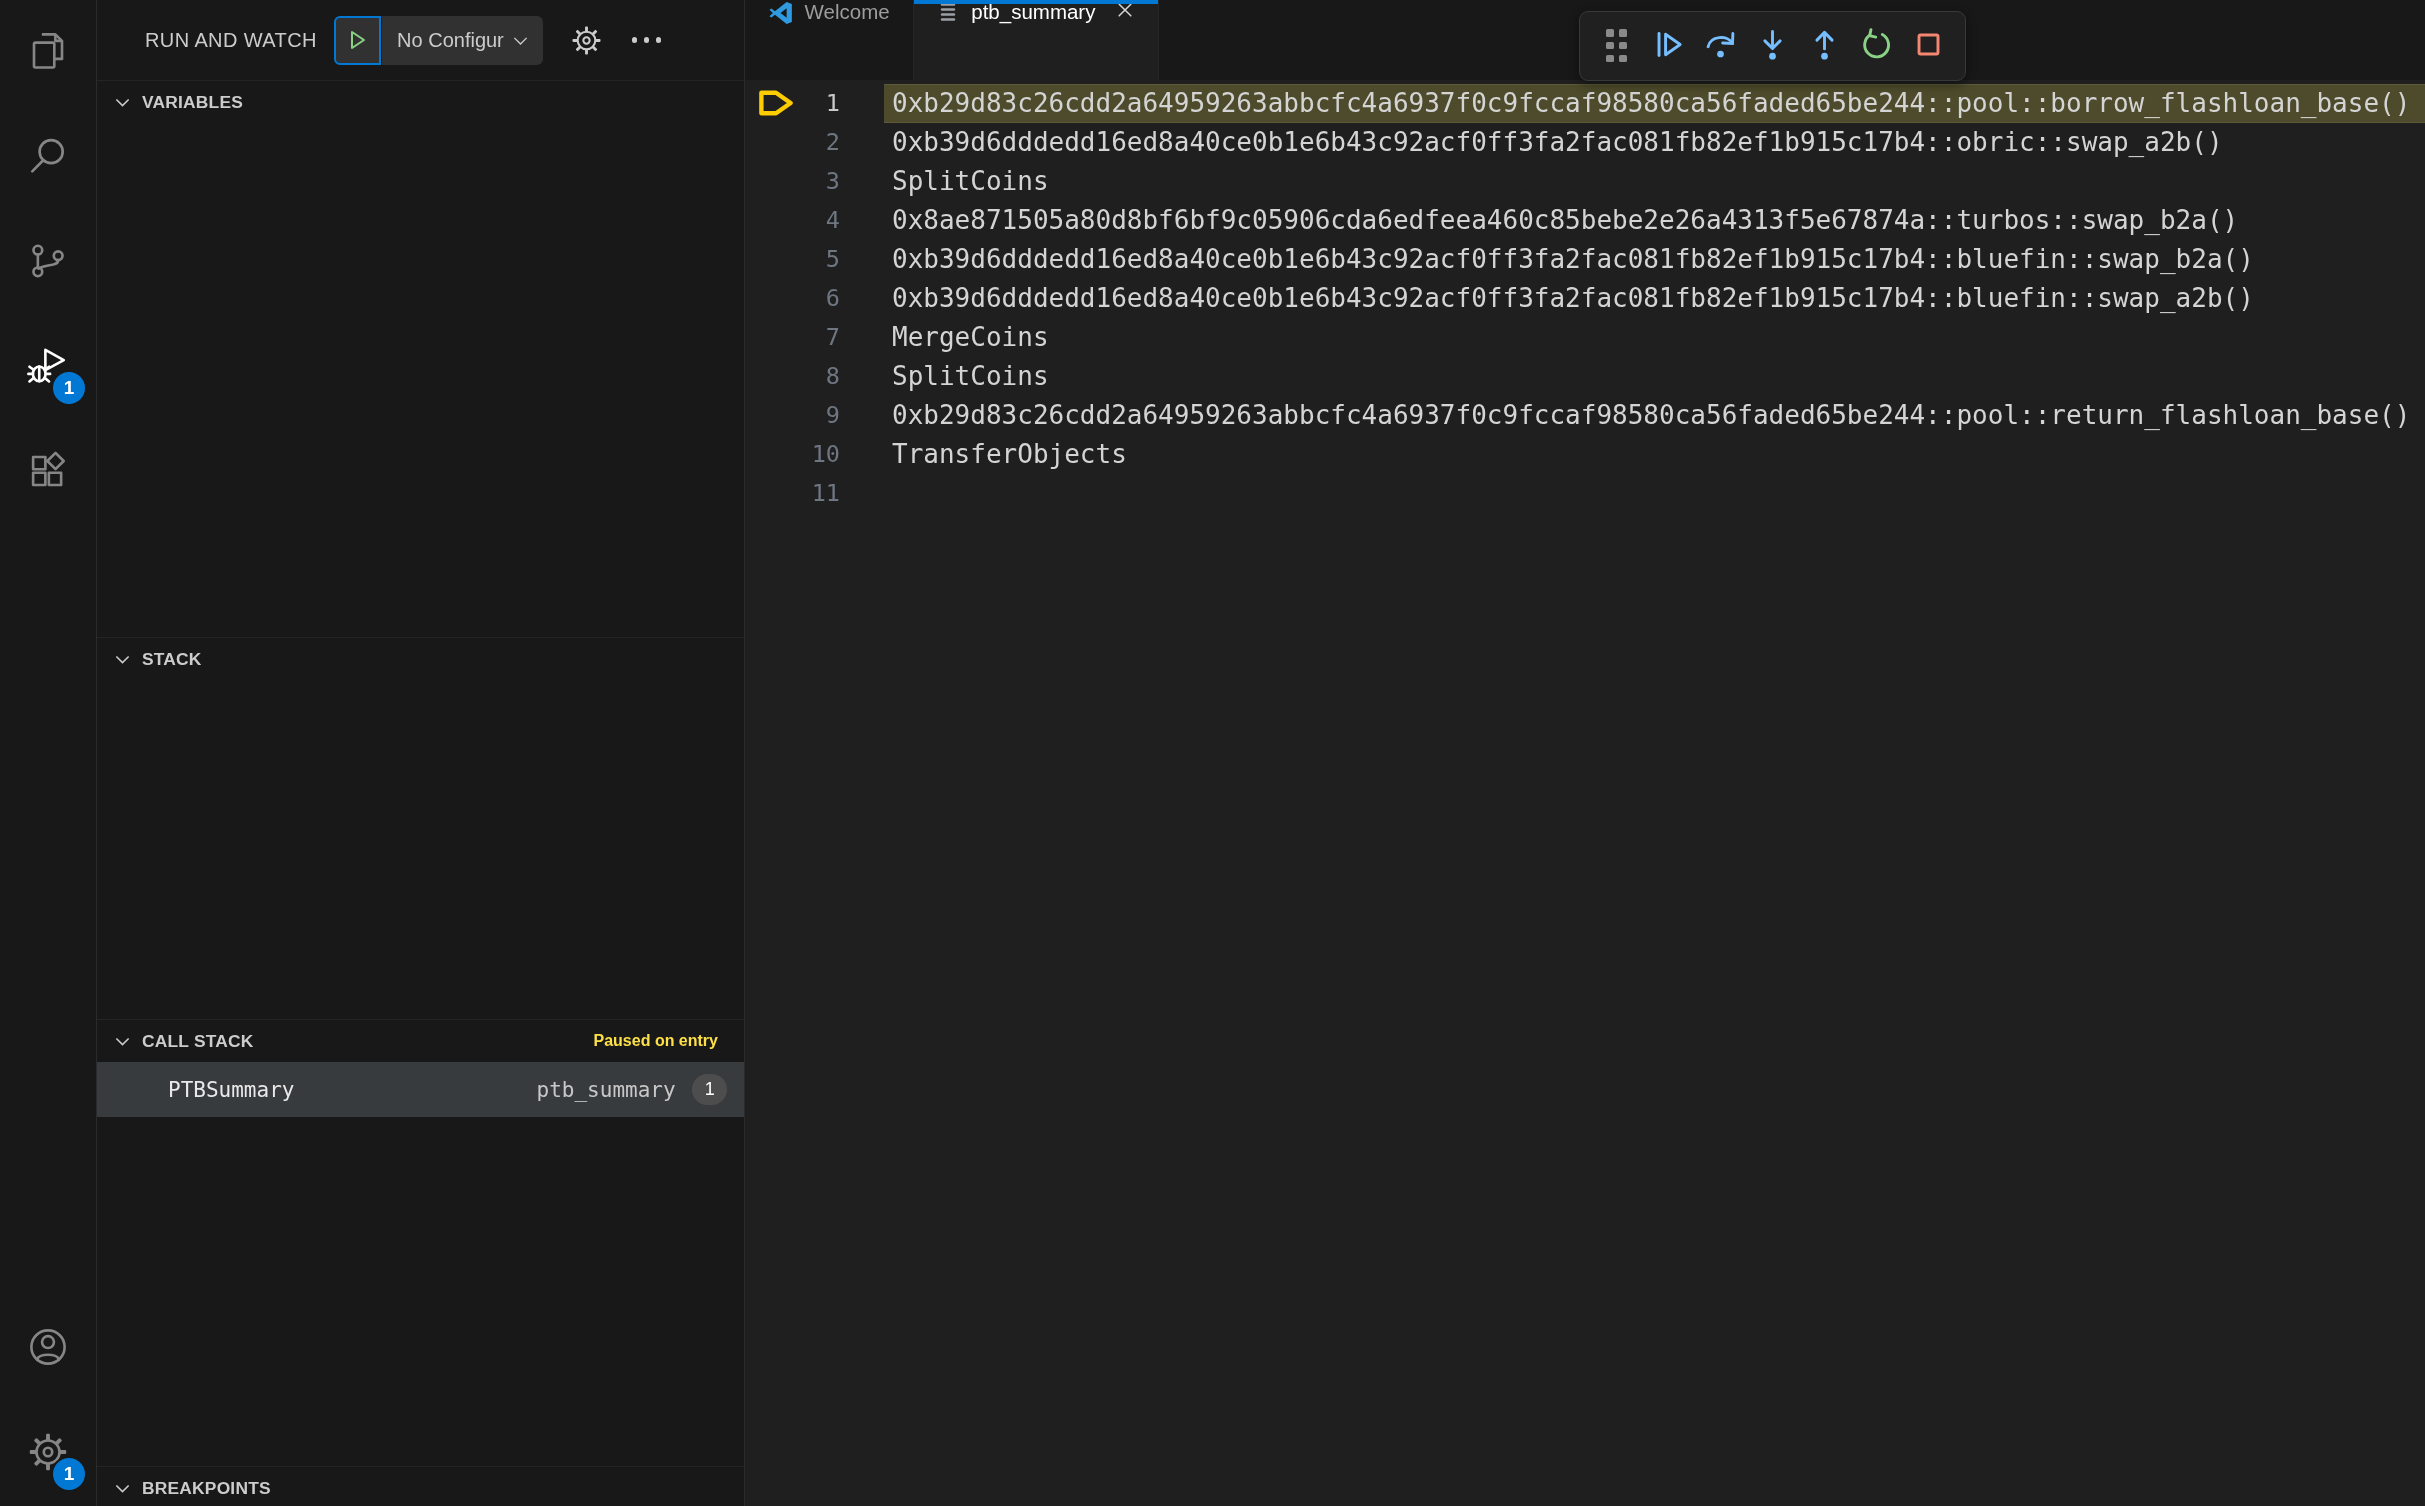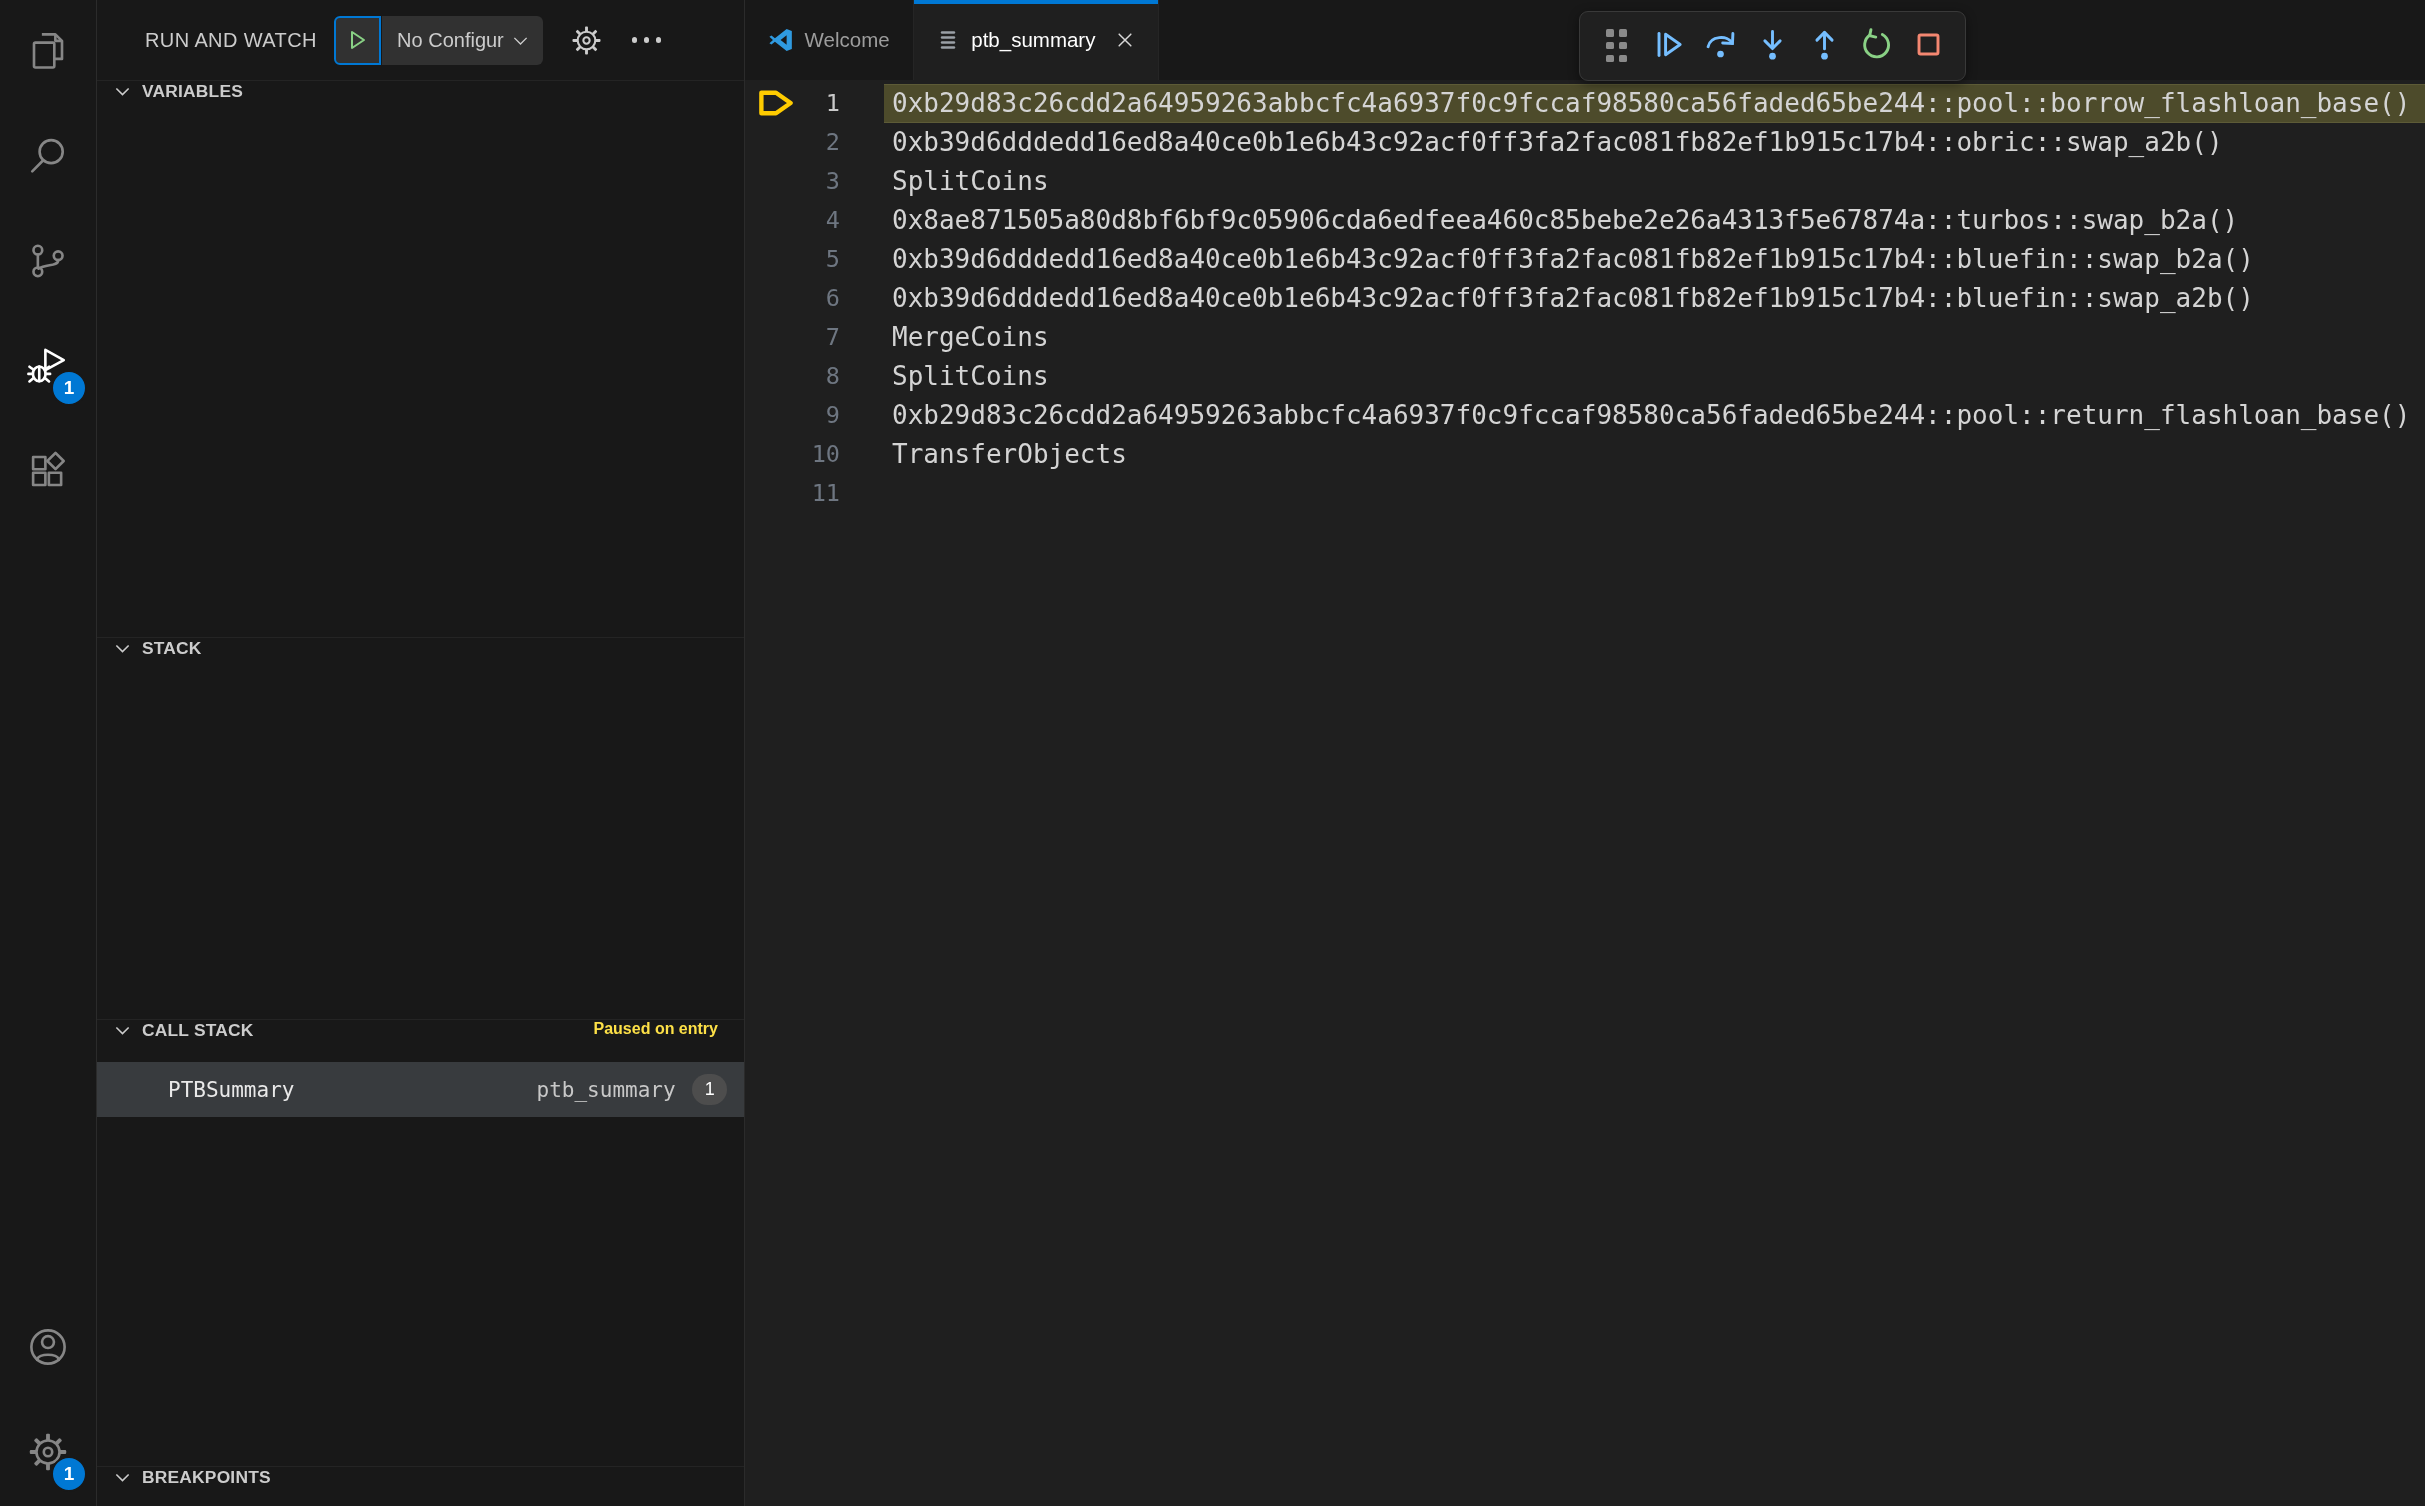--- a/index.html
+++ b/index.html
@@ -28,21 +28,21 @@
   .cfg-select{height:49px;background:#313131;border-radius:0 6px 6px 0;display:flex;align-items:center;
               padding:0 12px 0 15px;margin-left:1.5px;cursor:pointer;}
   .cfg-select .cfg-label{font-size:20px;color:#cccccc;white-space:nowrap;}
   .cfg-select svg{width:21px;height:21px;margin-left:6px;stroke:#cccccc;fill:none;stroke-width:1.6;}
   .hdr-gear{margin-left:27px;cursor:pointer;display:flex;}
   .hdr-gear svg{width:33px;height:33px;stroke:#cccccc;fill:none;stroke-width:1.5;}
   .hdr-ellipsis{margin-left:26px;display:flex;gap:6.8px;cursor:pointer;padding:7.6px 3px;}
   .hdr-ellipsis i{width:5.3px;height:5.3px;border-radius:50%;background:#cccccc;}
 
   .section{display:flex;flex-direction:column;min-height:0;}
-  .sec-head{height:42px;display:flex;padding:0 26px 0 15px;flex-shrink:0;
+  .sec-head{height:42px;display:flex;align-items:center;padding:0 26px 0 15px;flex-shrink:0;
             border-top:1.5px solid #242424;cursor:pointer;}
   .sec-head svg{width:21px;height:21px;stroke:#cccccc;fill:none;stroke-width:1.8;margin-right:9px;flex-shrink:0;}
   .sec-label{font-size:17.4px;font-weight:bold;color:#cccccc;letter-spacing:0.2px;}
   .sec-status{margin-left:auto;font-size:16px;font-weight:bold;color:#fde047;}
   .sec-body{flex:1;min-height:0;}
   .sec-variables{height:557px;}
   .sec-watch{height:382px;}
   .sec-callstack{height:447px;}
   .sec-breakpoints{flex:1;}
 
@@ -50,21 +50,21 @@
              padding:0 16.7px 0 71px;cursor:pointer;font-family:"DejaVu Sans Mono",monospace;}
   .frame-name{font-size:21px;color:#e9e9e9;}
   .frame-file{margin-left:auto;font-size:21px;color:#c8c8c8;}
   .frame-badge{margin-left:16.7px;min-width:35px;height:31px;border-radius:16.7px;background:#4d4d4d;
                color:#ffffff;font-size:18px;font-family:"Liberation Sans",sans-serif;
                display:flex;align-items:center;justify-content:center;}
 
   
   .editor{flex:1;display:flex;flex-direction:column;position:relative;background:#1f1f1f;min-width:0;}
   .tabbar{height:80px;background:#181818;display:flex;flex-shrink:0;}
-  .tab{display:flex;align-items:center;padding:0 23px;border-right:1.5px solid #252525;cursor:pointer;position:relative;}
+  .tab{display:flex;padding:0 23px;border-right:1.5px solid #252525;cursor:pointer;position:relative;}
   .tab .tab-label{font-size:20.5px;white-space:nowrap;}
   .tab.inactive .tab-label{color:#9d9d9d;}
   .tab.active{background:#1f1f1f;}
   .tab.active::before{content:"";position:absolute;top:0;left:0;right:0;height:3.8px;background:#0078d4;}
   .tab.active .tab-label{color:#ffffff;}
   .tab-icon{margin-right:10.6px;display:flex;}
   .tab-close{margin-left:20px;display:flex;cursor:pointer;}
   .tab-close svg{width:20px;height:20px;stroke:#d7d7d7;stroke-width:1.8;}
 
   

